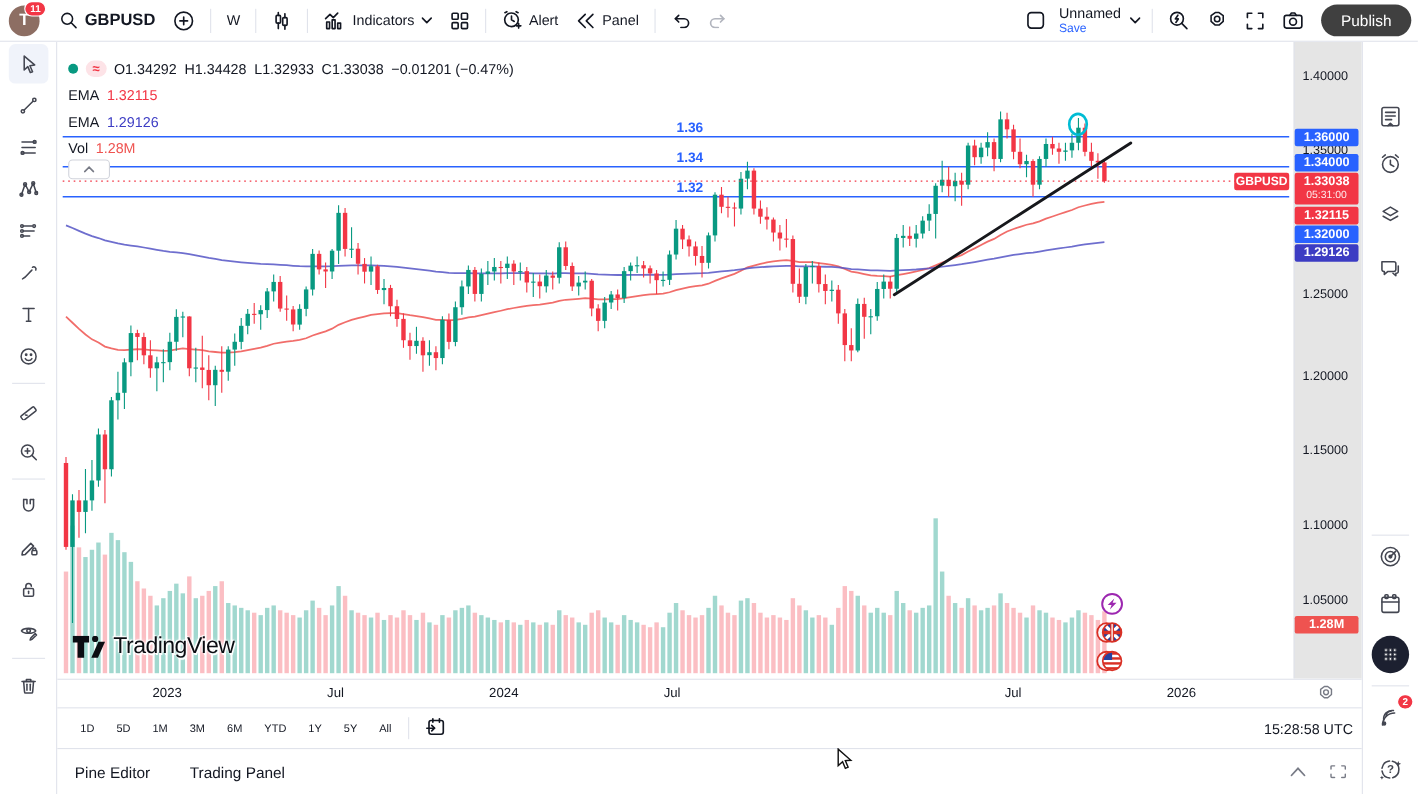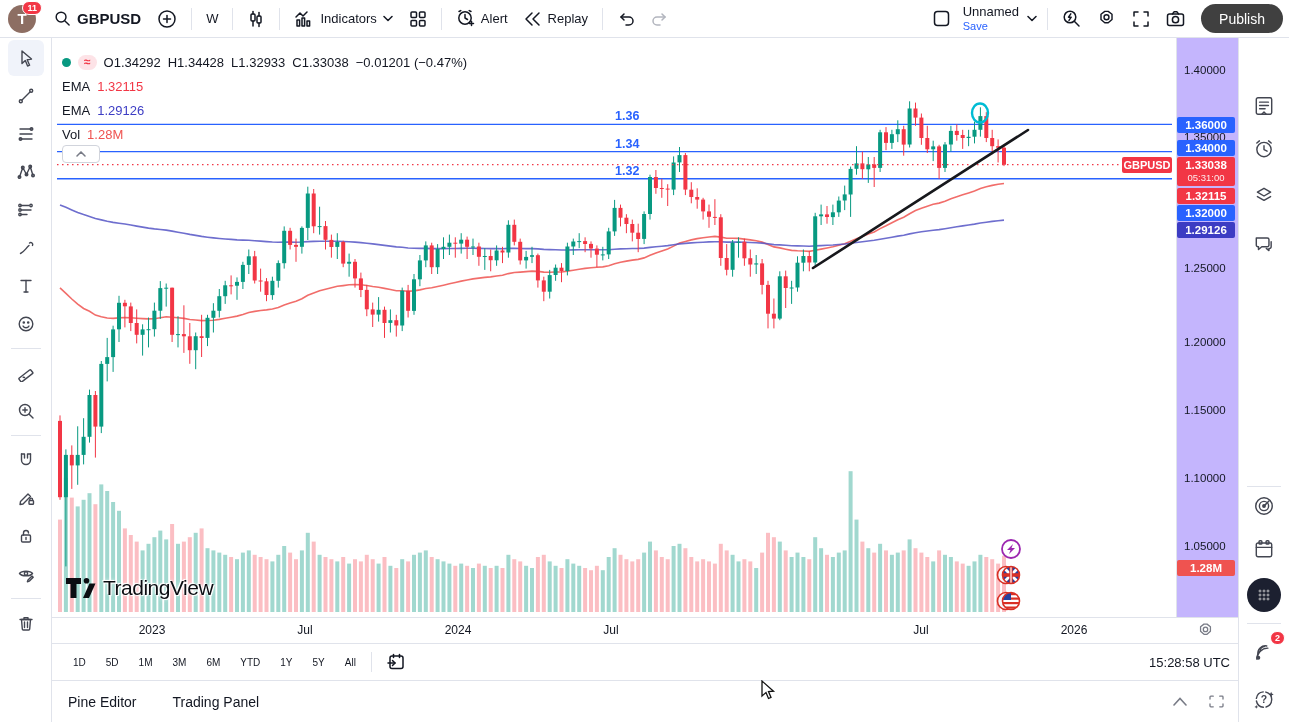--- a/index.html
+++ b/index.html
@@ -71,21 +71,21 @@
   #watermark { position:absolute; left:14px; top:538px; display:flex; align-items:center; gap:7px; z-index:4; }
   #watermark .wm-text { font-size:21px; font-weight:400; color:#0b0d12; letter-spacing:-0.5px;
     text-shadow:0 0 2px #fff, 0 0 4px #fff, 1px 1px 0 #fff, -1px -1px 0 #fff; }
 
   #symbol-tag { position:absolute; left:1070px; width:50px; height:16px; background:#f23645; color:#fff;
     font-size:11px; font-weight:700; display:flex; align-items:center; justify-content:center;
     border-radius:2px; z-index:6; }
 
   
   #price-axis { position:absolute; left:1176px; top:38px; width:62px; height:579px;
-    border-left:1px solid #e0e3eb; background:#c4b5fd; z-index:10; }
+    border-left:1px solid #e0e3eb; background:#e5e5e5; z-index:10; }
   .pa-label { position:absolute; left:7px; font-size:11.5px; color:#131722; transform:translateY(-50%); white-space:nowrap; }
   .pa-badge { position:absolute; left:0px; width:58px; height:16px; color:#fff; font-size:11.5px; font-weight:700;
     display:flex; align-items:center; justify-content:center; border-radius:2px; z-index:3; }
   .pa-badge.two { height:29px; flex-direction:column; line-height:1.15; }
   .pa-badge .sub { font-size:9.5px; font-weight:400; opacity:.9; }
 
   
   #time-axis { position:absolute; left:52px; top:617px; width:1186px; height:26px;
     border-top:1px solid #e0e3eb; background:#fff; z-index:10; }
   .ta-label { position:absolute; top:5px; transform:translateX(-50%); font-size:12px; color:#131722; }
@@ -178,21 +178,21 @@
             <line x1="3" y1="2.5" x2="4.8" y2="1.6"></line>
             <line x1="15" y1="2.5" x2="13.2" y2="1.6"></line>
           </svg>
         <span>Alert</span>
       </div>
       <div class="tb-btn">
         <svg width="18" height="16" viewBox="0 0 18 16" class="icon-stroke">
             <polyline points="8,2 2,8 8,14"></polyline>
             <polyline points="15,2 9,8 15,14"></polyline>
           </svg>
-        <span>Replay</span>
+        <span>Panel</span>
       </div>
       <div class="tb-sep"></div>
       <div class="tb-btn">
         <svg width="18" height="14" viewBox="0 0 18 14" class="icon-stroke">
             <path d="M4 5 H12 A4 4 0 0 1 12 13 H9"></path>
             <polyline points="7,2 4,5 7,8"></polyline>
           </svg>
       </div>
       <div class="tb-btn">
         <svg width="18" height="14" viewBox="0 0 18 14" class="icon-gray">

